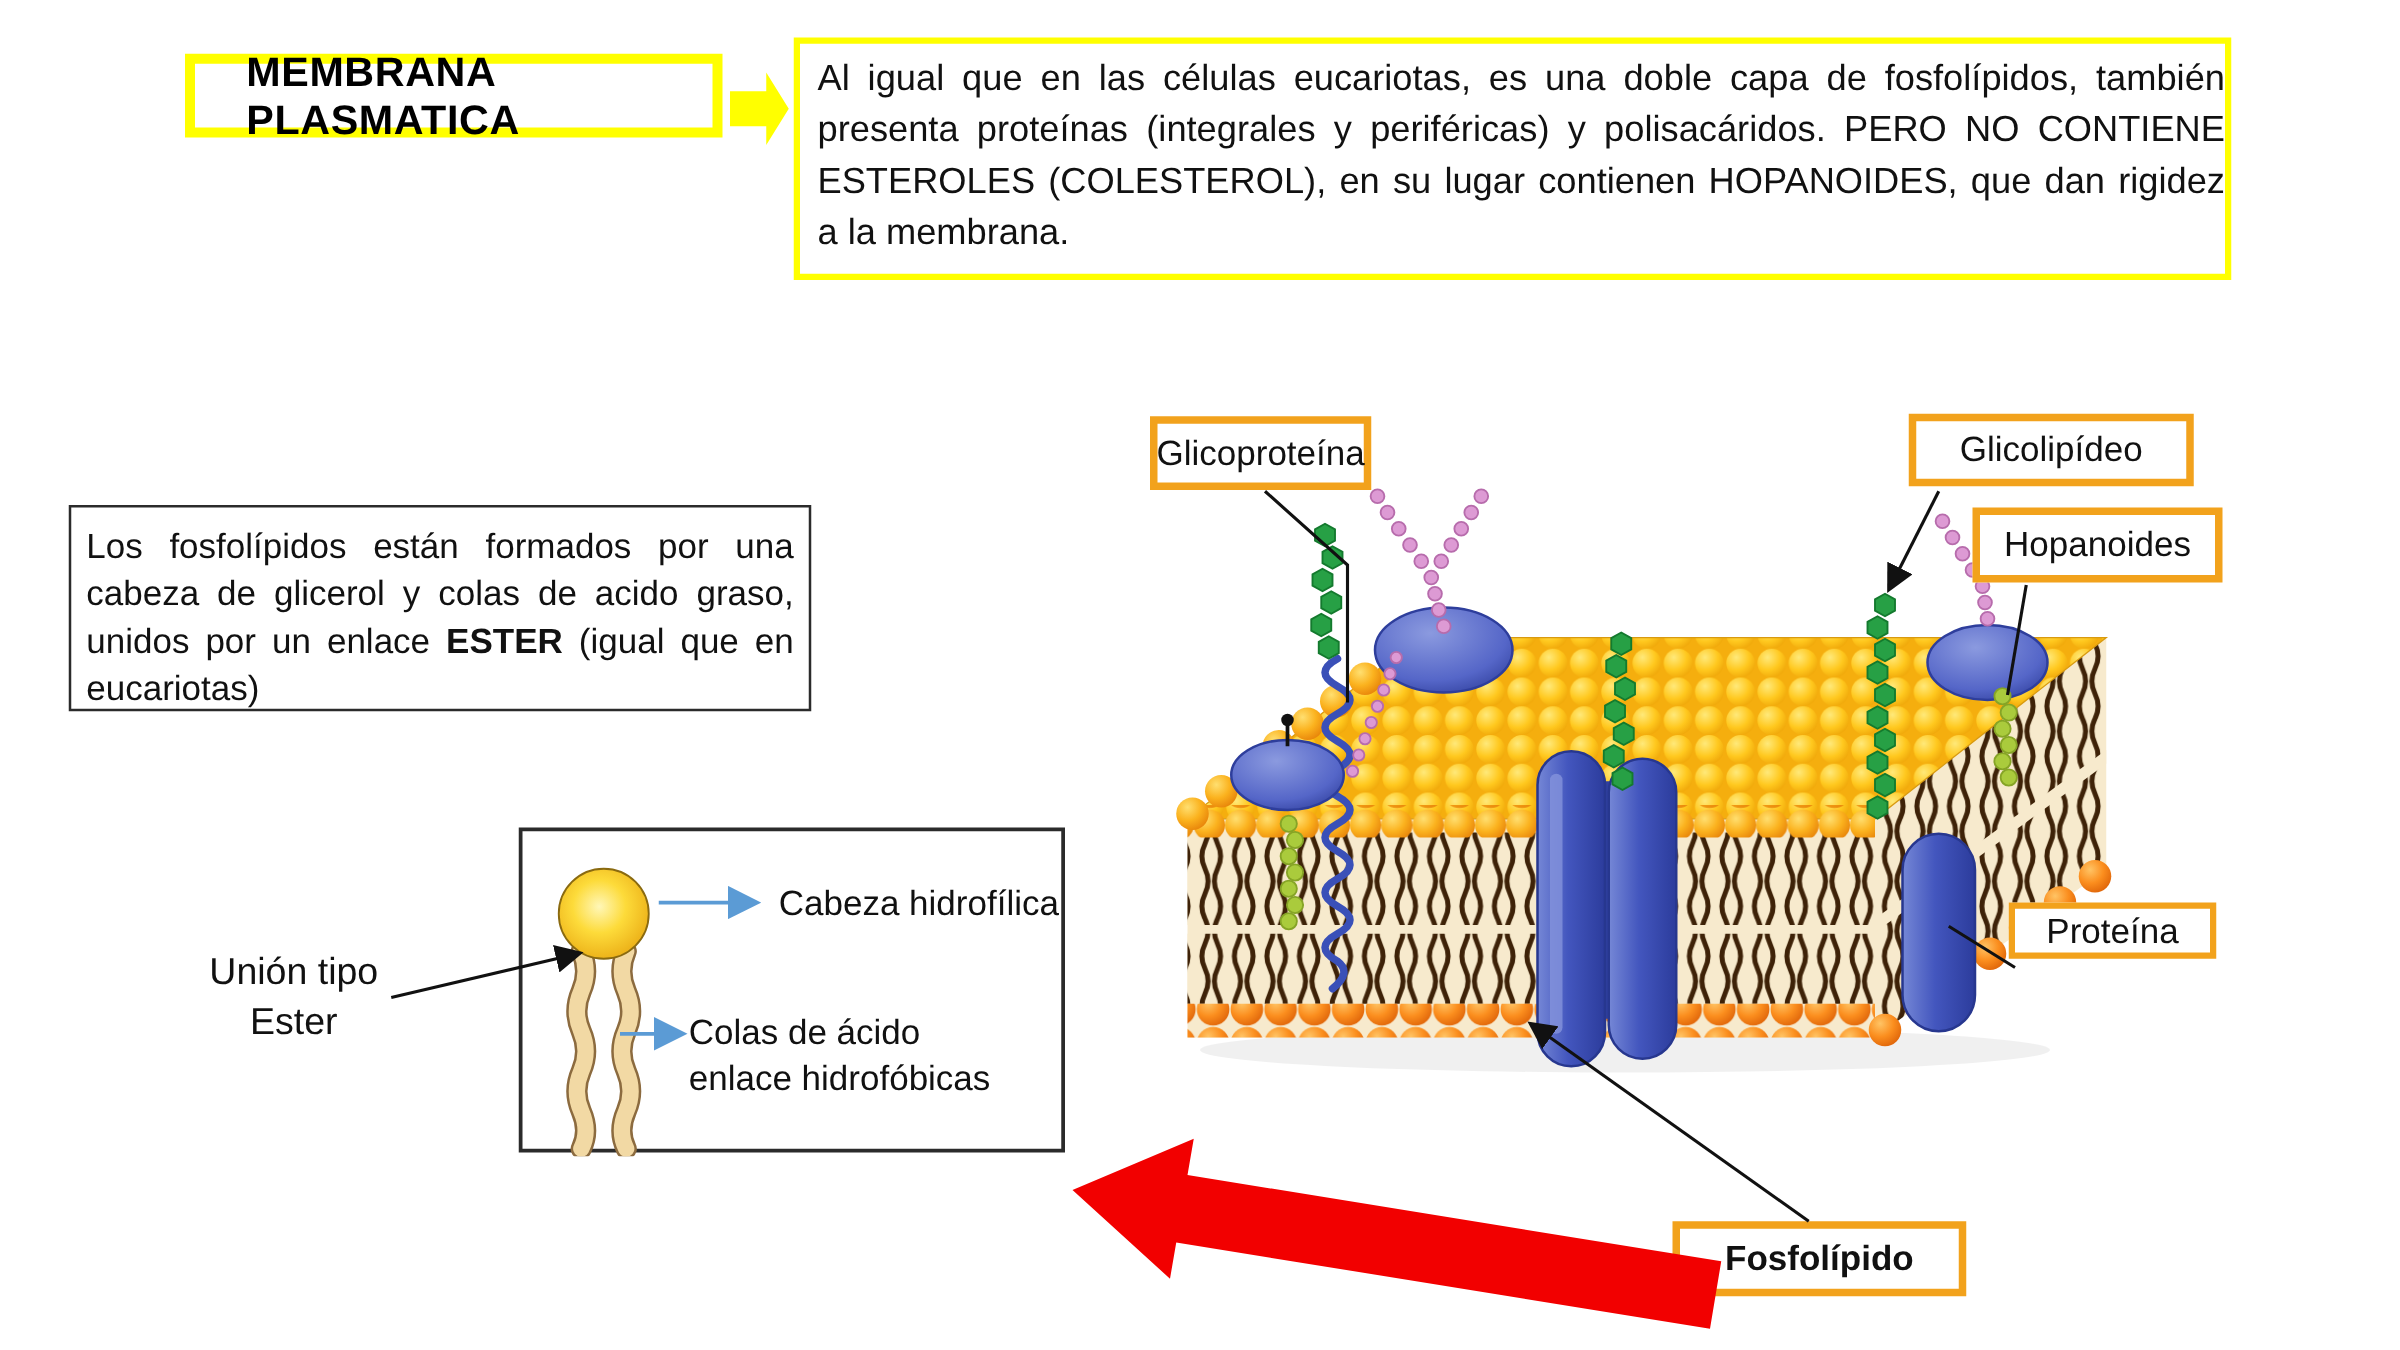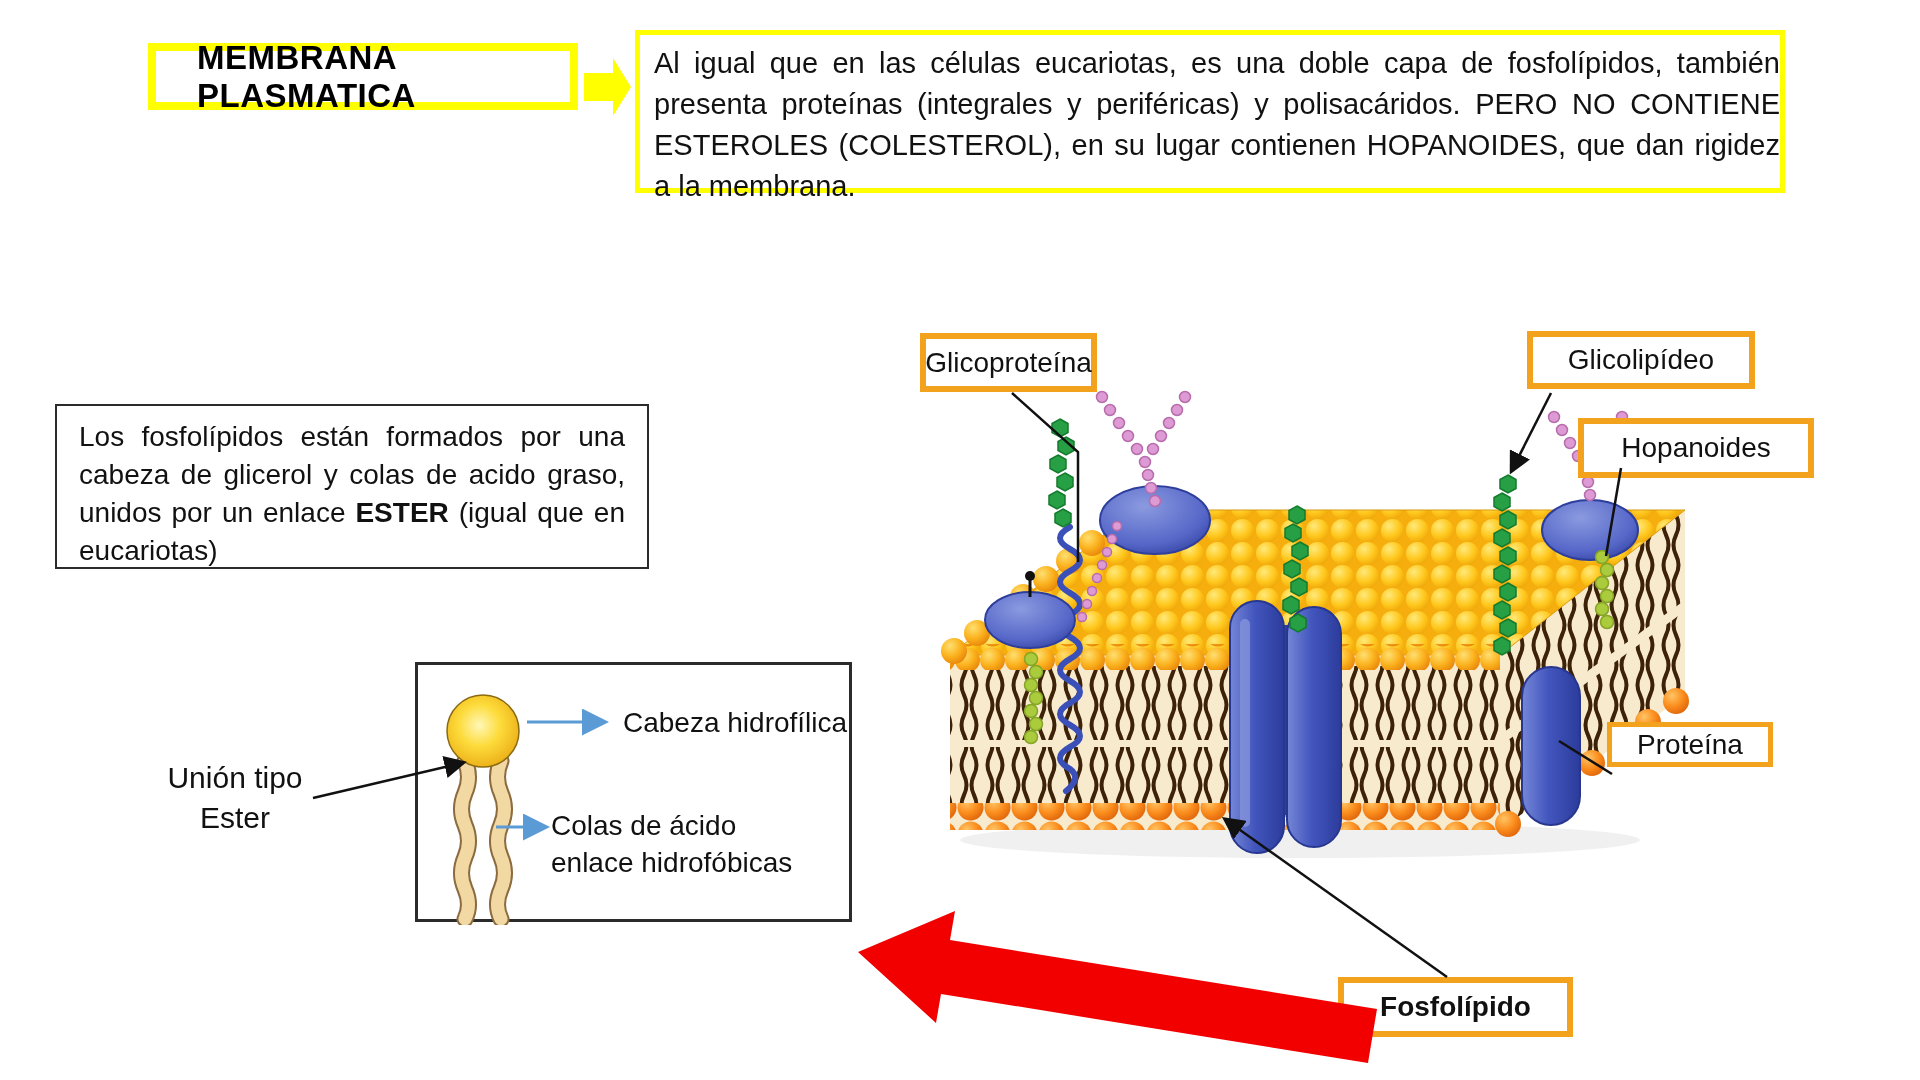--- a/index.html
+++ b/index.html
@@ -13,43 +13,43 @@
   body{background:#ffffff;font-family:"Liberation Sans","DejaVu Sans",sans-serif;color:var(--ink);}
   #slide{position:relative;width:1920px;height:1080px;background:#ffffff;overflow:hidden;}
 
   .abs{position:absolute;}
 
   
   #title-box{left:148px;top:43px;width:430px;height:67px;background:#fff;
     border:8px solid var(--accent_yellow);display:flex;align-items:center;justify-content:center;}
   #title-box span{font-weight:bold;font-size:33px;letter-spacing:.5px;color:#000;margin-left:41px;}
 
-  #description-box{left:635px;top:30px;width:1150px;height:163px;background:#fff;
+  #description-box{left:635px;top:30px;width:1150px;height:194px;background:#fff;
     border:5px solid var(--accent_yellow);padding:8px 0 8px 14px;}
   #description-box p{font-size:29px;line-height:41px;text-align:justify;color:#111;}
 
   
   #note-box{left:55px;top:404px;width:594px;height:165px;background:#fff;
-    border:2px solid #2b2b2b;padding:12px 22px;}
+    border:2px solid #2b2b2b;padding:12px 12px;}
   #note-box p{font-size:28px;line-height:38px;text-align:justify;color:#111;}
   #note-box b{font-weight:bold;}
 
   
   #figure-box{left:415px;top:662px;width:437px;height:260px;background:#fff;border:3px solid #2b2b2b;}
   .fig-label{position:absolute;font-size:28px;color:#111;white-space:nowrap;}
   #head-label{left:205px;top:42px;}
   #tails-label{left:133px;top:142px;line-height:37px;}
   #union-label{left:150px;top:758px;width:170px;text-align:center;font-size:30px;line-height:40px;color:#111;}
 
   
   .mem-label{background:#fff;border:6px solid var(--label_border_orange);
     display:flex;align-items:center;justify-content:center;font-size:28px;color:#111;white-space:nowrap;}
   #gp-label{left:920px;top:333px;width:177px;height:59px;}
   #gl-label{left:1527px;top:331px;width:228px;height:58px;}
-  #hp-label{left:1578px;top:406px;width:236px;height:60px;margin-top:12px;}
+  #hp-label{left:1578px;top:406px;width:200px;height:60px;}
   #pr-label{left:1607px;top:722px;width:166px;height:45px;border-width:5px;}
   #fo-label{left:1338px;top:977px;width:235px;height:60px;font-weight:bold;}
 
   #membrane-svg{left:930px;top:335px;width:760px;height:530px;}
   #figure-svg{left:0;top:0;width:437px;height:260px;}
   #overlay-svg{left:0;top:0;width:1920px;height:1080px;pointer-events:none;z-index:40;}
 </style>
 </head>
 <body>
 

